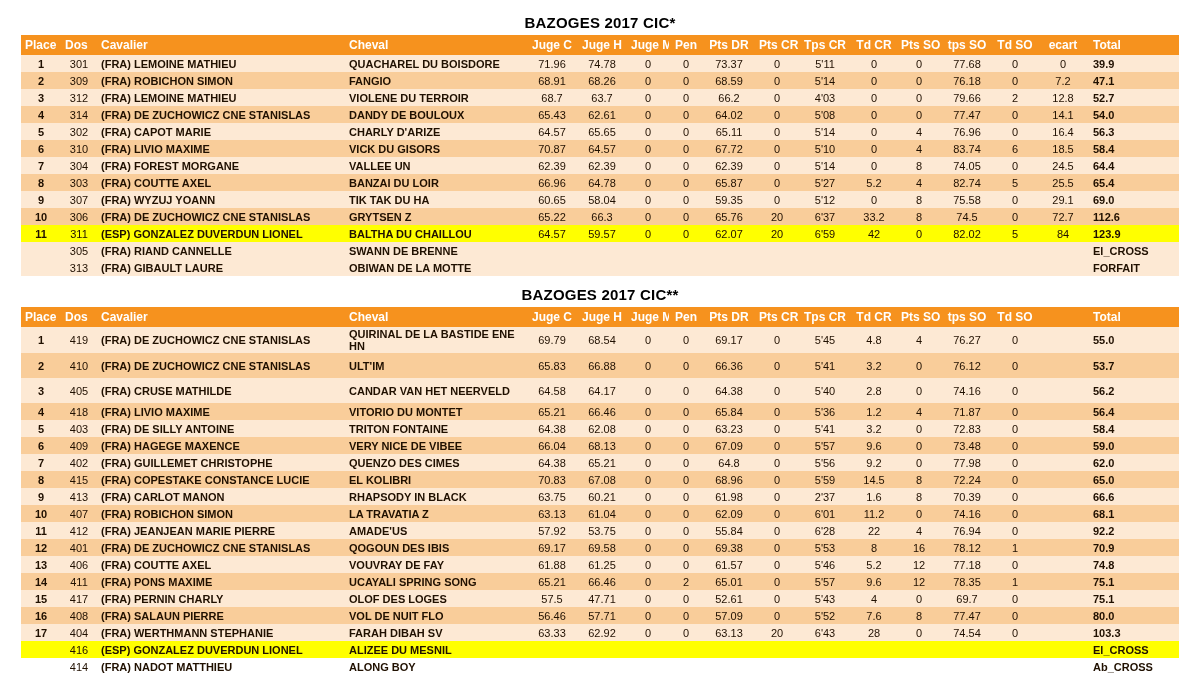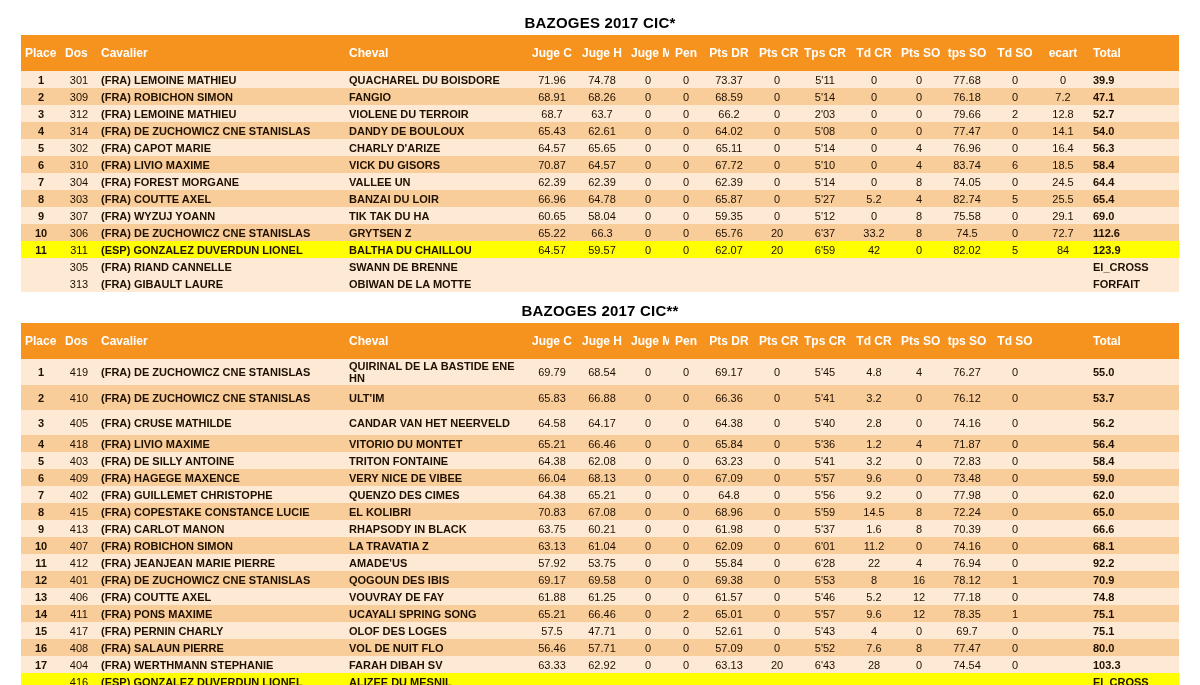--- a/index.html
+++ b/index.html
@@ -5,21 +5,21 @@
   html,body { margin:0; padding:0; background:#ffffff; }
   body { width:1200px; font-family:"Liberation Sans", sans-serif; }
   .page { width:1200px; min-height:685px; box-sizing:border-box; padding-top:8px; }
   .tbl-title {
     text-align:center; font-size:15px; font-weight:bold; color:#000;
     margin:6px 0 4px 0; letter-spacing:.2px;
   }
   table { border-collapse:collapse; table-layout:fixed; margin:0 auto; width:1158px; }
   thead th {
     background:var(--hdr-bg,#F6921E); color:var(--hdr-fg,#ffffff);
-    font-size:12px; font-weight:bold; padding:10px 4px; height:16px;
+    font-size:12px; font-weight:bold; padding:2px 4px; height:16px;
     white-space:nowrap; overflow:hidden;
   }
   td {
     font-size:11px; color:var(--txt,#201000); padding:1px 4px; height:15px;
     white-space:nowrap; overflow:hidden; vertical-align:middle;
   }
   td.wrap { white-space:normal; line-height:12px; }
   .l { text-align:left; } .c { text-align:center; } .r { text-align:left; }
   .b { font-weight:bold; }
   tr.row-light td  { background:var(--row-light,#FDE9D4); }
@@ -121,21 +121,21 @@
             <td class="c b">3</td>
             <td class="c">312</td>
             <td class="l b">(FRA) LEMOINE MATHIEU</td>
             <td class="l b wrap">VIOLENE DU TERROIR</td>
             <td class="c">68.7</td>
             <td class="c">63.7</td>
             <td class="c">0</td>
             <td class="c">0</td>
             <td class="c">66.2</td>
             <td class="c">0</td>
-            <td class="c">2'03</td>
+            <td class="c">4'03</td>
             <td class="c">0</td>
             <td class="c">0</td>
             <td class="c">79.66</td>
             <td class="c">2</td>
             <td class="c">12.8</td>
             <td class="r b">52.7</td>
           </tr>
           <tr class="row-dark">
             <td class="c b">4</td>
             <td class="c">314</td>
@@ -530,21 +530,21 @@
             <td class="c b">9</td>
             <td class="c">413</td>
             <td class="l b">(FRA) CARLOT MANON</td>
             <td class="l b wrap">RHAPSODY IN BLACK</td>
             <td class="c">63.75</td>
             <td class="c">60.21</td>
             <td class="c">0</td>
             <td class="c">0</td>
             <td class="c">61.98</td>
             <td class="c">0</td>
-            <td class="c">5'37</td>
+            <td class="c">2'37</td>
             <td class="c">1.6</td>
             <td class="c">8</td>
             <td class="c">70.39</td>
             <td class="c">0</td>
             <td class="c"></td>
             <td class="r b">66.6</td>
           </tr>
           <tr class="row-dark">
             <td class="c b">10</td>
             <td class="c">407</td>

